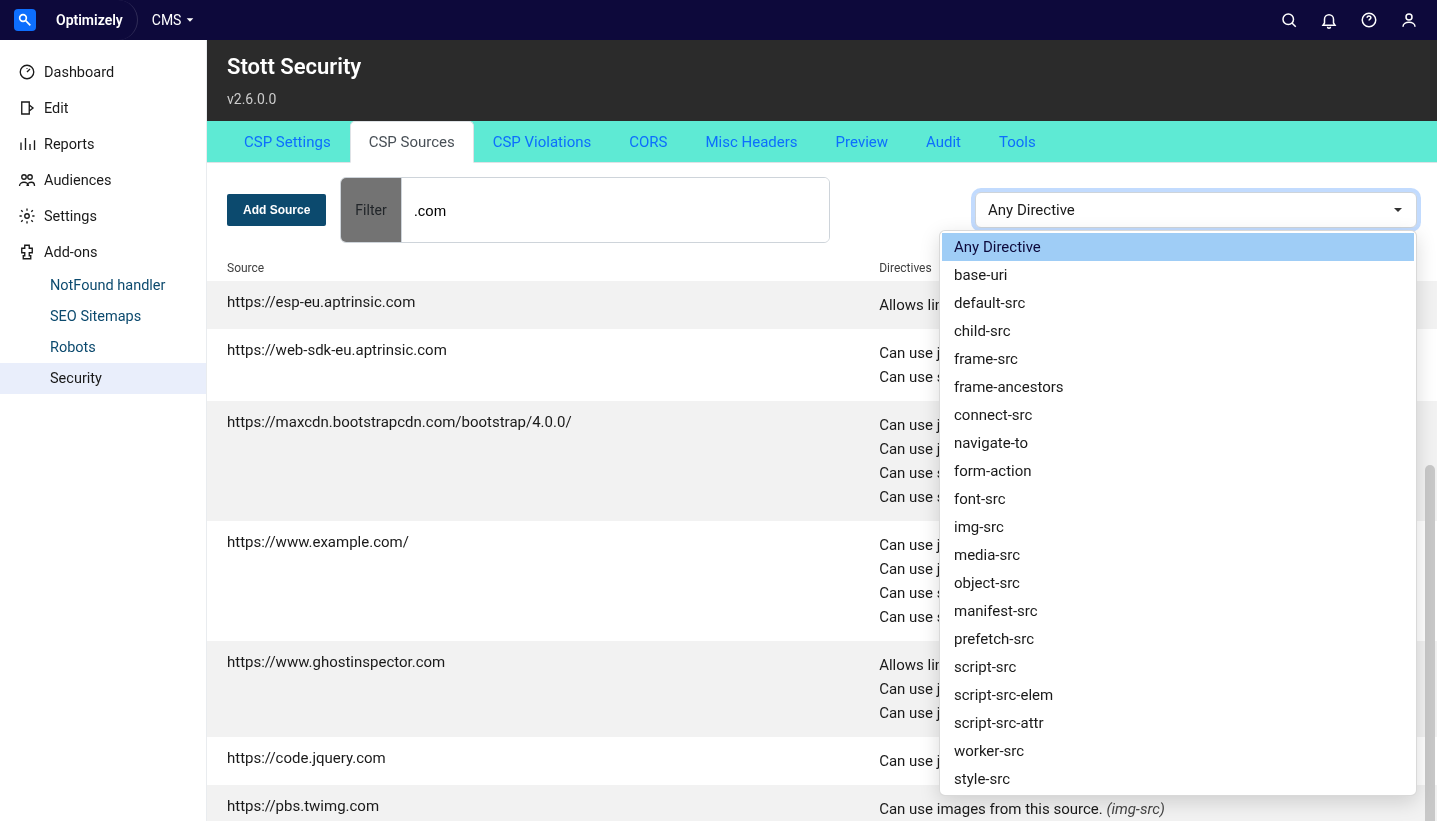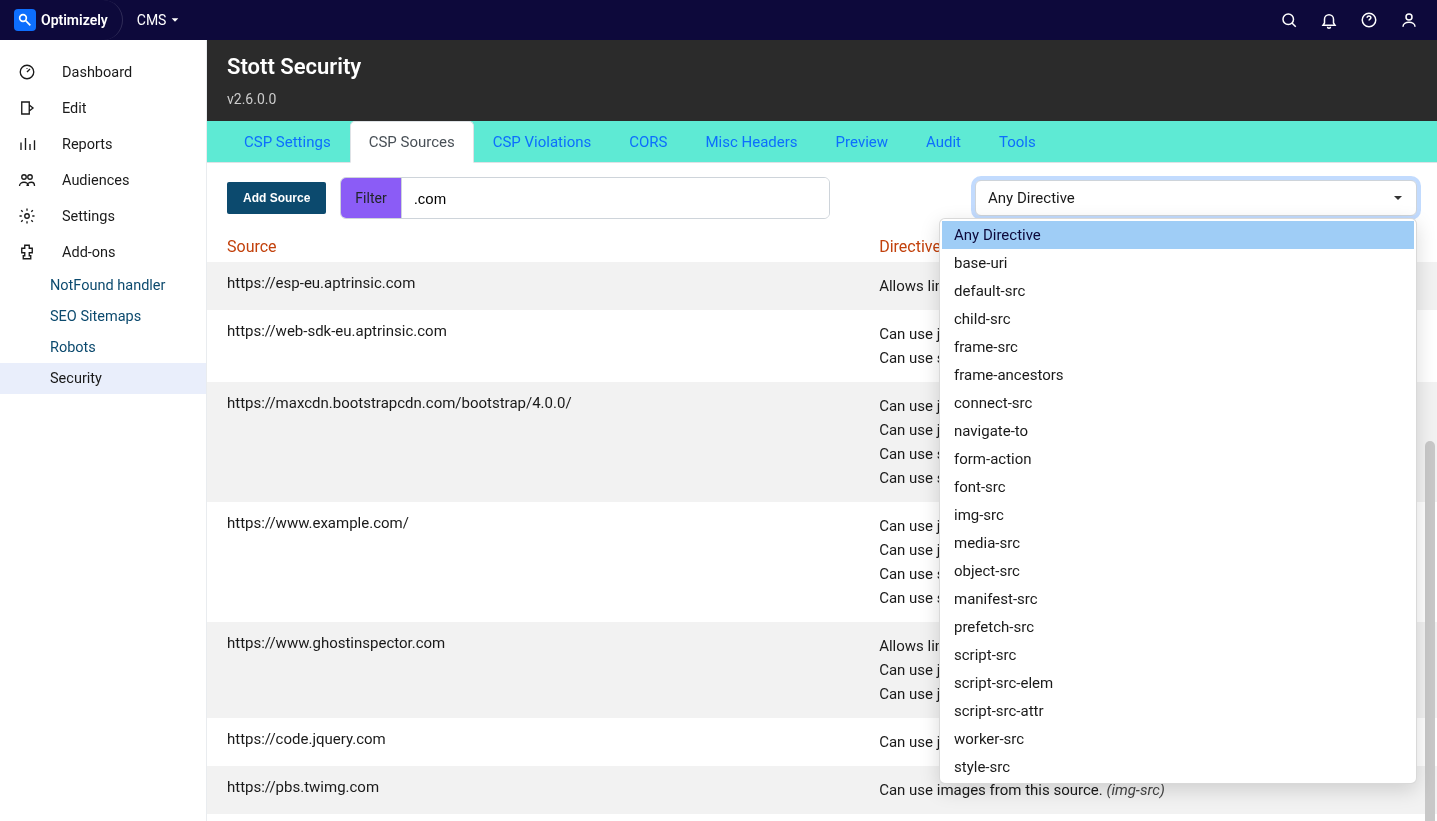--- a/index.html
+++ b/index.html
@@ -1,58 +1,58 @@
 <!DOCTYPE html>
 <html><head>
 <meta charset="utf-8">
 <style>
 * { box-sizing: border-box; margin: 0; padding: 0; }
 body { font-family: -apple-system, BlinkMacSystemFont, 'Segoe UI', Roboto, sans-serif; font-size: 14px; color: #1a1a1a; background: #fff; }
 
 .topbar { background: #0d093b; color: #fff; height: 40px; display: flex; align-items: center; justify-content: space-between; }
 .topbar-left { display: flex; align-items: center; height: 100%; }
-.logo-wrap { display: flex; align-items: center; gap: 5px; padding: 0 14px; height: 100%; border-right: 1px solid rgba(255,255,255,0.15); border-radius: 20px; }
+.logo-wrap { display: flex; align-items: center; gap: 20px; padding: 0 14px; height: 100%; border-right: 1px solid rgba(255,255,255,0.15); border-radius: 20px; }
 .logo-mark { width: 22px; height: 22px; background: #0d6efd; border-radius: 4px; display: flex; align-items: center; justify-content: center; }
 .logo-mark svg { width: 16px; height: 16px; }
 .brand { font-weight: 600; font-size: 14px; }
 .cms-switch { padding: 0 14px; display: flex; align-items: center; gap: 4px; font-size: 14px; cursor: pointer; }
 .topbar-right { display: flex; align-items: center; gap: 4px; padding-right: 10px; }
 .top-icon { width: 36px; height: 40px; display: flex; align-items: center; justify-content: center; cursor: pointer; color: #fff; }
 .top-icon svg { width: 18px; height: 18px; }
 
 .shell { display: flex; height: calc(100vh - 40px); }
 .sidebar { width: 207px; border-right: 1px solid #e9ecef; padding-top: 14px; background: #fff; }
-.side-item { display: flex; align-items: center; gap: 26px; padding: 9px 18px; color: #1a1a1a; cursor: pointer; font-size: 14.5px; }
+.side-item { display: flex; align-items: center; gap: 8px; padding: 9px 18px; color: #1a1a1a; cursor: pointer; font-size: 14.5px; }
 .side-icon { width: 18px; height: 18px; color: #1a1a1a; flex-shrink: 0; }
 .side-sub { padding: 7px 18px 7px 50px; color: #0c4a6e; cursor: pointer; font-size: 14.5px; }
 .side-sub.active { background: #e9eefb; color: #1a1a1a; }
 
 .main { flex: 1; display: flex; flex-direction: column; overflow: hidden; }
 .header { background: #2b2b2b; color: #fff; padding: 14px 20px; display: flex; align-items: baseline; gap: 12px; flex-direction: column; }
 .header-title { font-size: 22px; font-weight: 600; }
 .header-version { font-size: 14px; color: #ccc; }
 
 .tabs { display: flex; border-bottom: 1px solid #dee2e6; padding-left: 18px; background: #5eead4; }
 .tab { padding: 11px 18px; color: #0d6efd; cursor: pointer; border: 1px solid transparent; border-bottom: none; font-size: 15px; }
 .tab.active { color: #495057; border-color: #dee2e6; border-bottom: 1px solid #fff; margin-bottom: -1px; border-radius: 5px 5px 0 0; background: #fff; }
 
 .controls { padding: 14px 20px 10px; display: flex; align-items: center; gap: 14px; position: relative; }
 .add-btn { background: #0c4a6e; color: #fff; border: none; border-radius: 2px; padding: 9px 16px; font-size: 12px; font-weight: 600; cursor: pointer; }
 .filter-group { display: flex; align-items: stretch; border: 1px solid #ced4da; border-radius: 6px; overflow: hidden; flex: 1; max-width: 490px; }
-.filter-label { padding: 12px 14px; border-right: 1px solid #ced4da; color: #212529; background: #8b5cf6; display: flex; align-items: center; }
+.filter-label { padding: 24px 14px; border-right: 1px solid #ced4da; color: #212529; background: #737373; display: flex; align-items: center; }
 .filter-input { border: none; padding: 8px 12px; font-size: 15px; flex: 1; outline: none; }
 .dropdown-wrap { position: relative; flex-shrink: 0; margin-left: auto; width: 478px; padding-left: 36px; }
 .dropdown-trigger { width: 100%; border: 1px solid #ced4da; border-radius: 6px; padding: 8px 12px; display: flex; justify-content: space-between; align-items: center; background: #fff; cursor: pointer; font-size: 15px; outline: 4px solid rgba(13,110,253,0.25); }
 .dropdown-menu { position: absolute; top: 100%; left: 0; right: 0; background: #fff; border: 1px solid rgba(0,0,0,0.15); border-radius: 6px; box-shadow: 0 6px 20px rgba(0,0,0,0.15); margin-top: 2px; z-index: 100; max-height: 640px; overflow-y: auto; padding: 2px; }
 .dropdown-item { padding: 5px 12px; cursor: pointer; font-size: 15px; }
 .dropdown-item.selected { background: #9fcdf6; color: #0d093b; }
 
 .content { flex: 1; overflow-y: auto; padding: 0 0 20px; position: relative; }
 .tbl { width: 100%; border-collapse: collapse; }
-.tbl th { font-weight: 400; color: #c2410c; text-align: left; padding: 8px 20px 6px; font-size: 16px; }
+.tbl th { font-weight: 400; color: #404040; text-align: left; padding: 8px 20px 6px; font-size: 12px; }
 .tbl td { padding: 12px 20px; vertical-align: top; font-size: 15px; color: #1a1a1a; }
 .tbl tbody tr:nth-child(odd) td { background: #f2f2f2; }
 .dir-line { line-height: 1.6; }
 .dir-italic { font-style: italic; color: #444; }
 .scrollbar-stub { position: absolute; right: 2px; top: 212px; width: 10px; height: 536px; background: #c8c8c8; border-radius: 6px; }
 </style>
 </head>
 <body>
 
 <div class="topbar">

